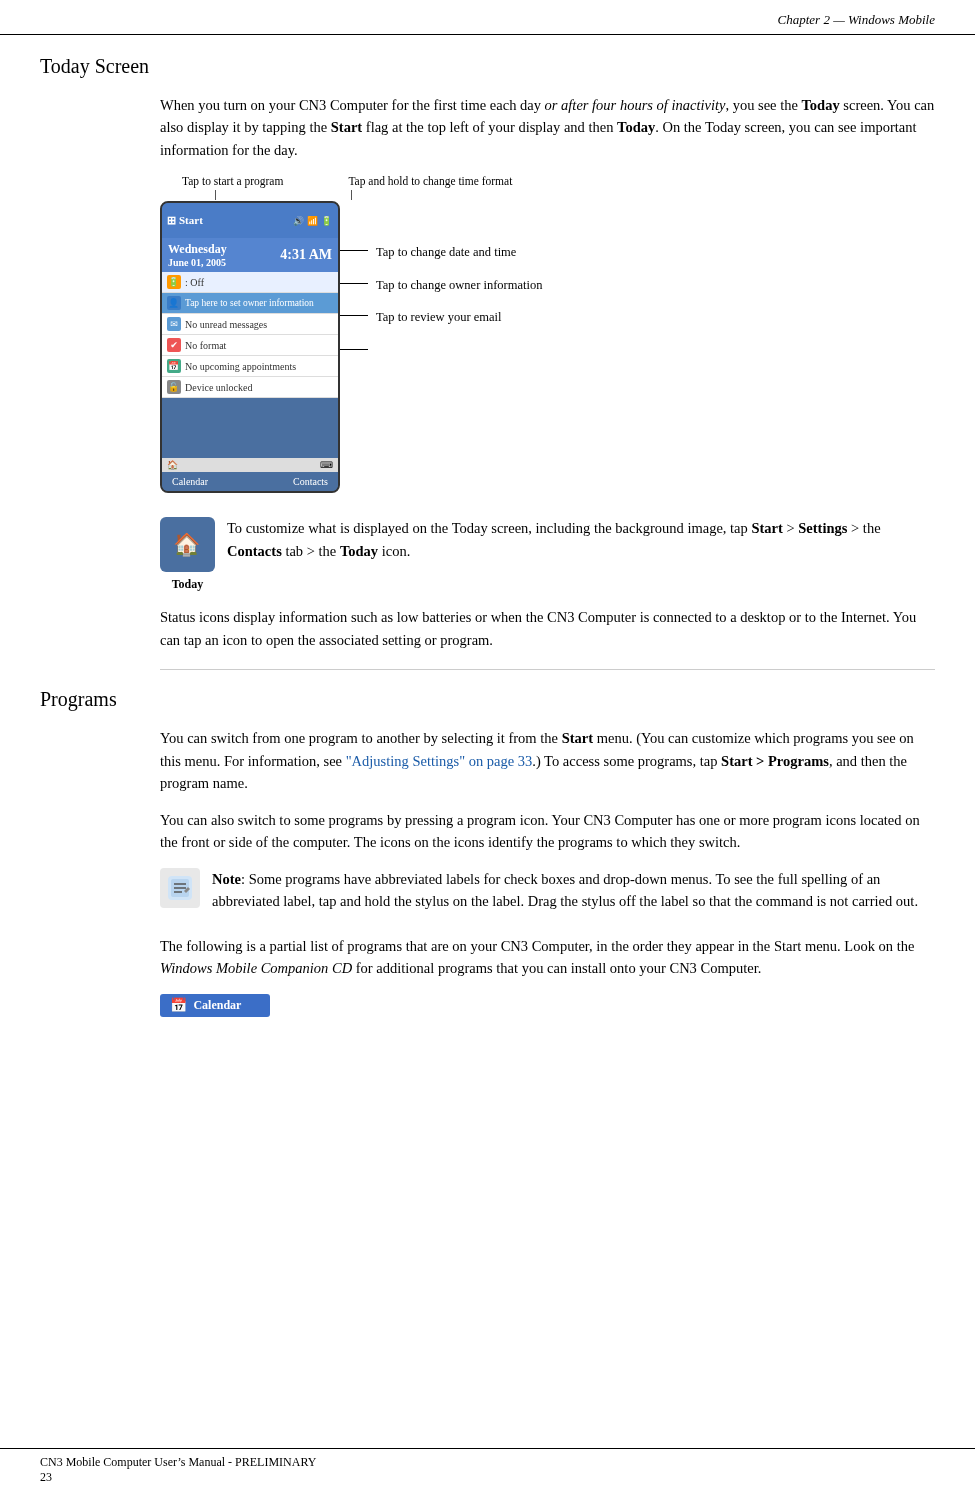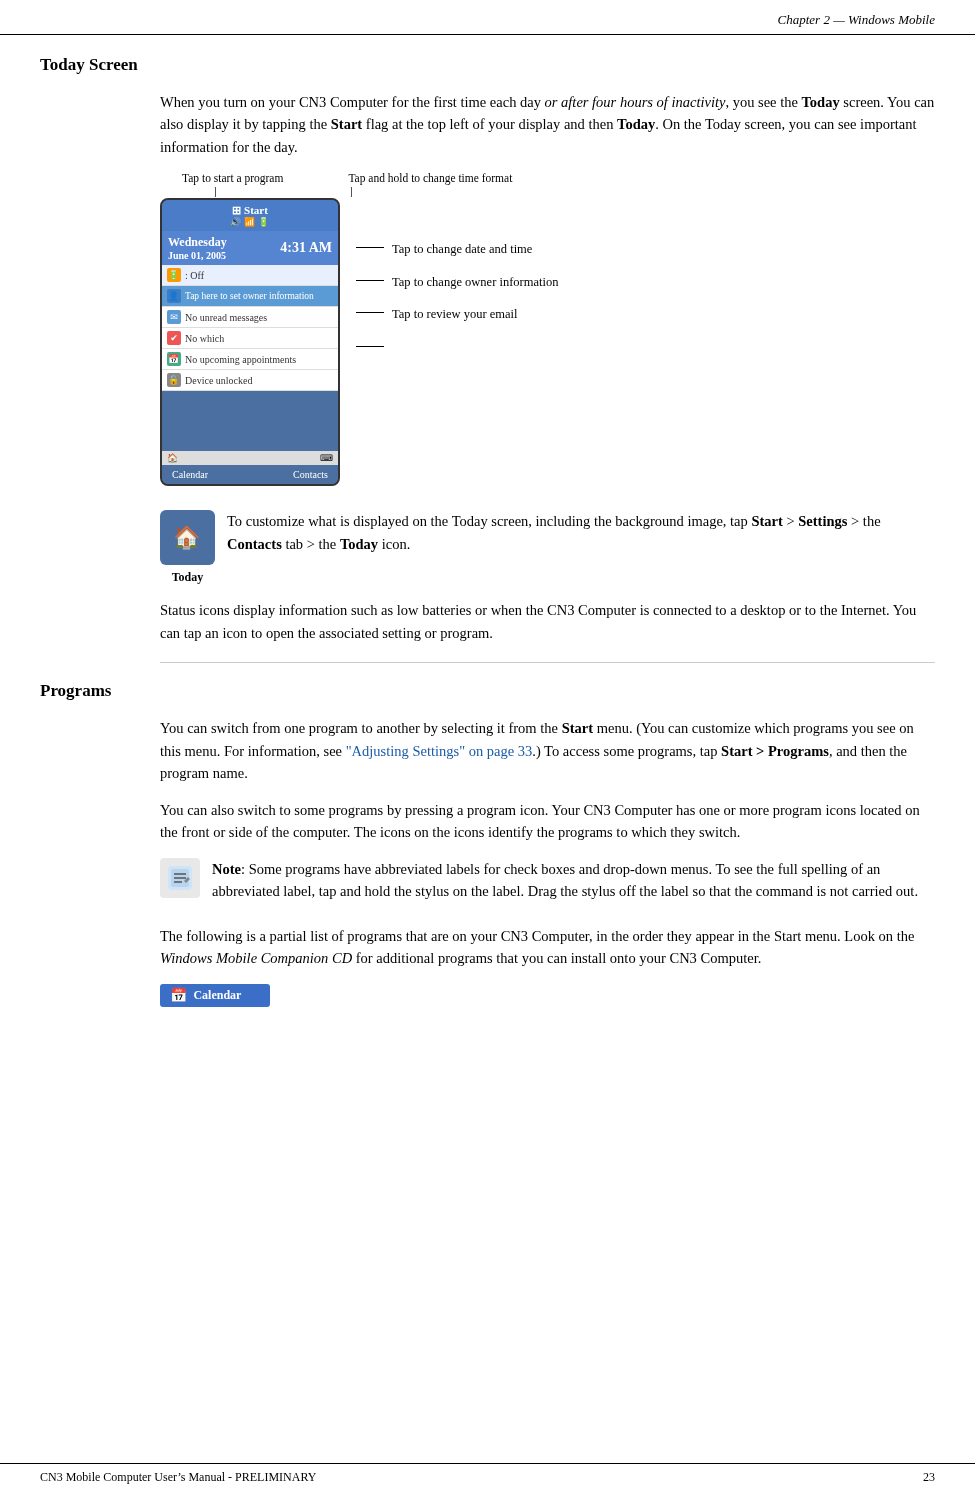--- a/index.html
+++ b/index.html
@@ -23,22 +23,22 @@
       margin-bottom: 0;
     }
 
     
     .content {
       padding: 20px 40px 30px 160px;
     }
 
     
     .section-heading {
-      font-size: 17px;
-      font-weight: bold;
+      font-size: 20px;
+      font-weight: normal;
       margin-bottom: 16px;
       margin-left: -120px;
     }
 
     
     .body-text {
       font-size: 14.5px;
       line-height: 1.55;
       margin-bottom: 14px;
     }
@@ -60,24 +60,23 @@
       overflow: hidden;
       font-size: 11px;
     }
 
     .phone-titlebar {
       background: #4a7cc7;
       color: #fff;
       display: flex;
       align-items: center;
       justify-content: space-between;
-      padding: 4px 5px;
+      padding: 11px 5px;
       font-size: 11px;
       font-weight: bold;
-      flex-direction: column;
     }
 
     .phone-titlebar-icons {
       display: flex;
       gap: 3px;
       font-size: 9px;
     }
 
     .phone-date-row {
       background: #5585d0;
@@ -216,20 +215,21 @@
       position: absolute;
       bottom: 18px;
       left: 0;
       right: 0;
       display: flex;
       justify-content: space-between;
       padding: 0 40px;
       font-size: 12px;
       border-top: 1px solid #000;
       padding-top: 6px;
+      flex-direction: column;
     }
 
     .link-text {
       color: #1a5ba8;
       text-decoration: none;
     }
 
     .figure-with-callouts {
       position: relative;
       margin-bottom: 24px;
@@ -340,21 +340,21 @@
           <span>Tap here to set owner information</span>
         </div>
 
         <div class="phone-row">
           <span class="phone-icon" style="background:#5b9bd5; color:#fff;">✉</span>
           <span>No unread messages</span>
         </div>
 
         <div class="phone-row">
           <span class="phone-icon" style="background:#e55; color:#fff;">✔</span>
-          <span>No which</span>
+          <span>No format</span>
         </div>
 
         <div class="phone-row">
           <span class="phone-icon" style="background:#4a8; color:#fff;">📅</span>
           <span>No upcoming appointments</span>
         </div>
 
         <div class="phone-row">
           <span class="phone-icon" style="background:#888; color:#fff;">🔓</span>
           <span>Device unlocked</span>
@@ -367,21 +367,21 @@
           <span style="flex:1;"></span>
           <span>⌨</span>
         </div>
 
         <div class="phone-bottom-bar">
           <span>Calendar</span>
           <span>Contacts</span>
         </div>
       </div>
 
-      <div style="padding-left:16px; padding-top:42px; font-size:12.5px; line-height:1.45; width:300px;">
+      <div style="padding-top:42px; font-size:12.5px; line-height:1.45; width:300px;">
 
         <div class="ann-row">
           <div class="ann-dash"></div>
           <span>Tap to change date and time</span>
         </div>
 
         <div class="ann-row">
           <div class="ann-dash"></div>
           <span>Tap to change owner information</span>
         </div>

